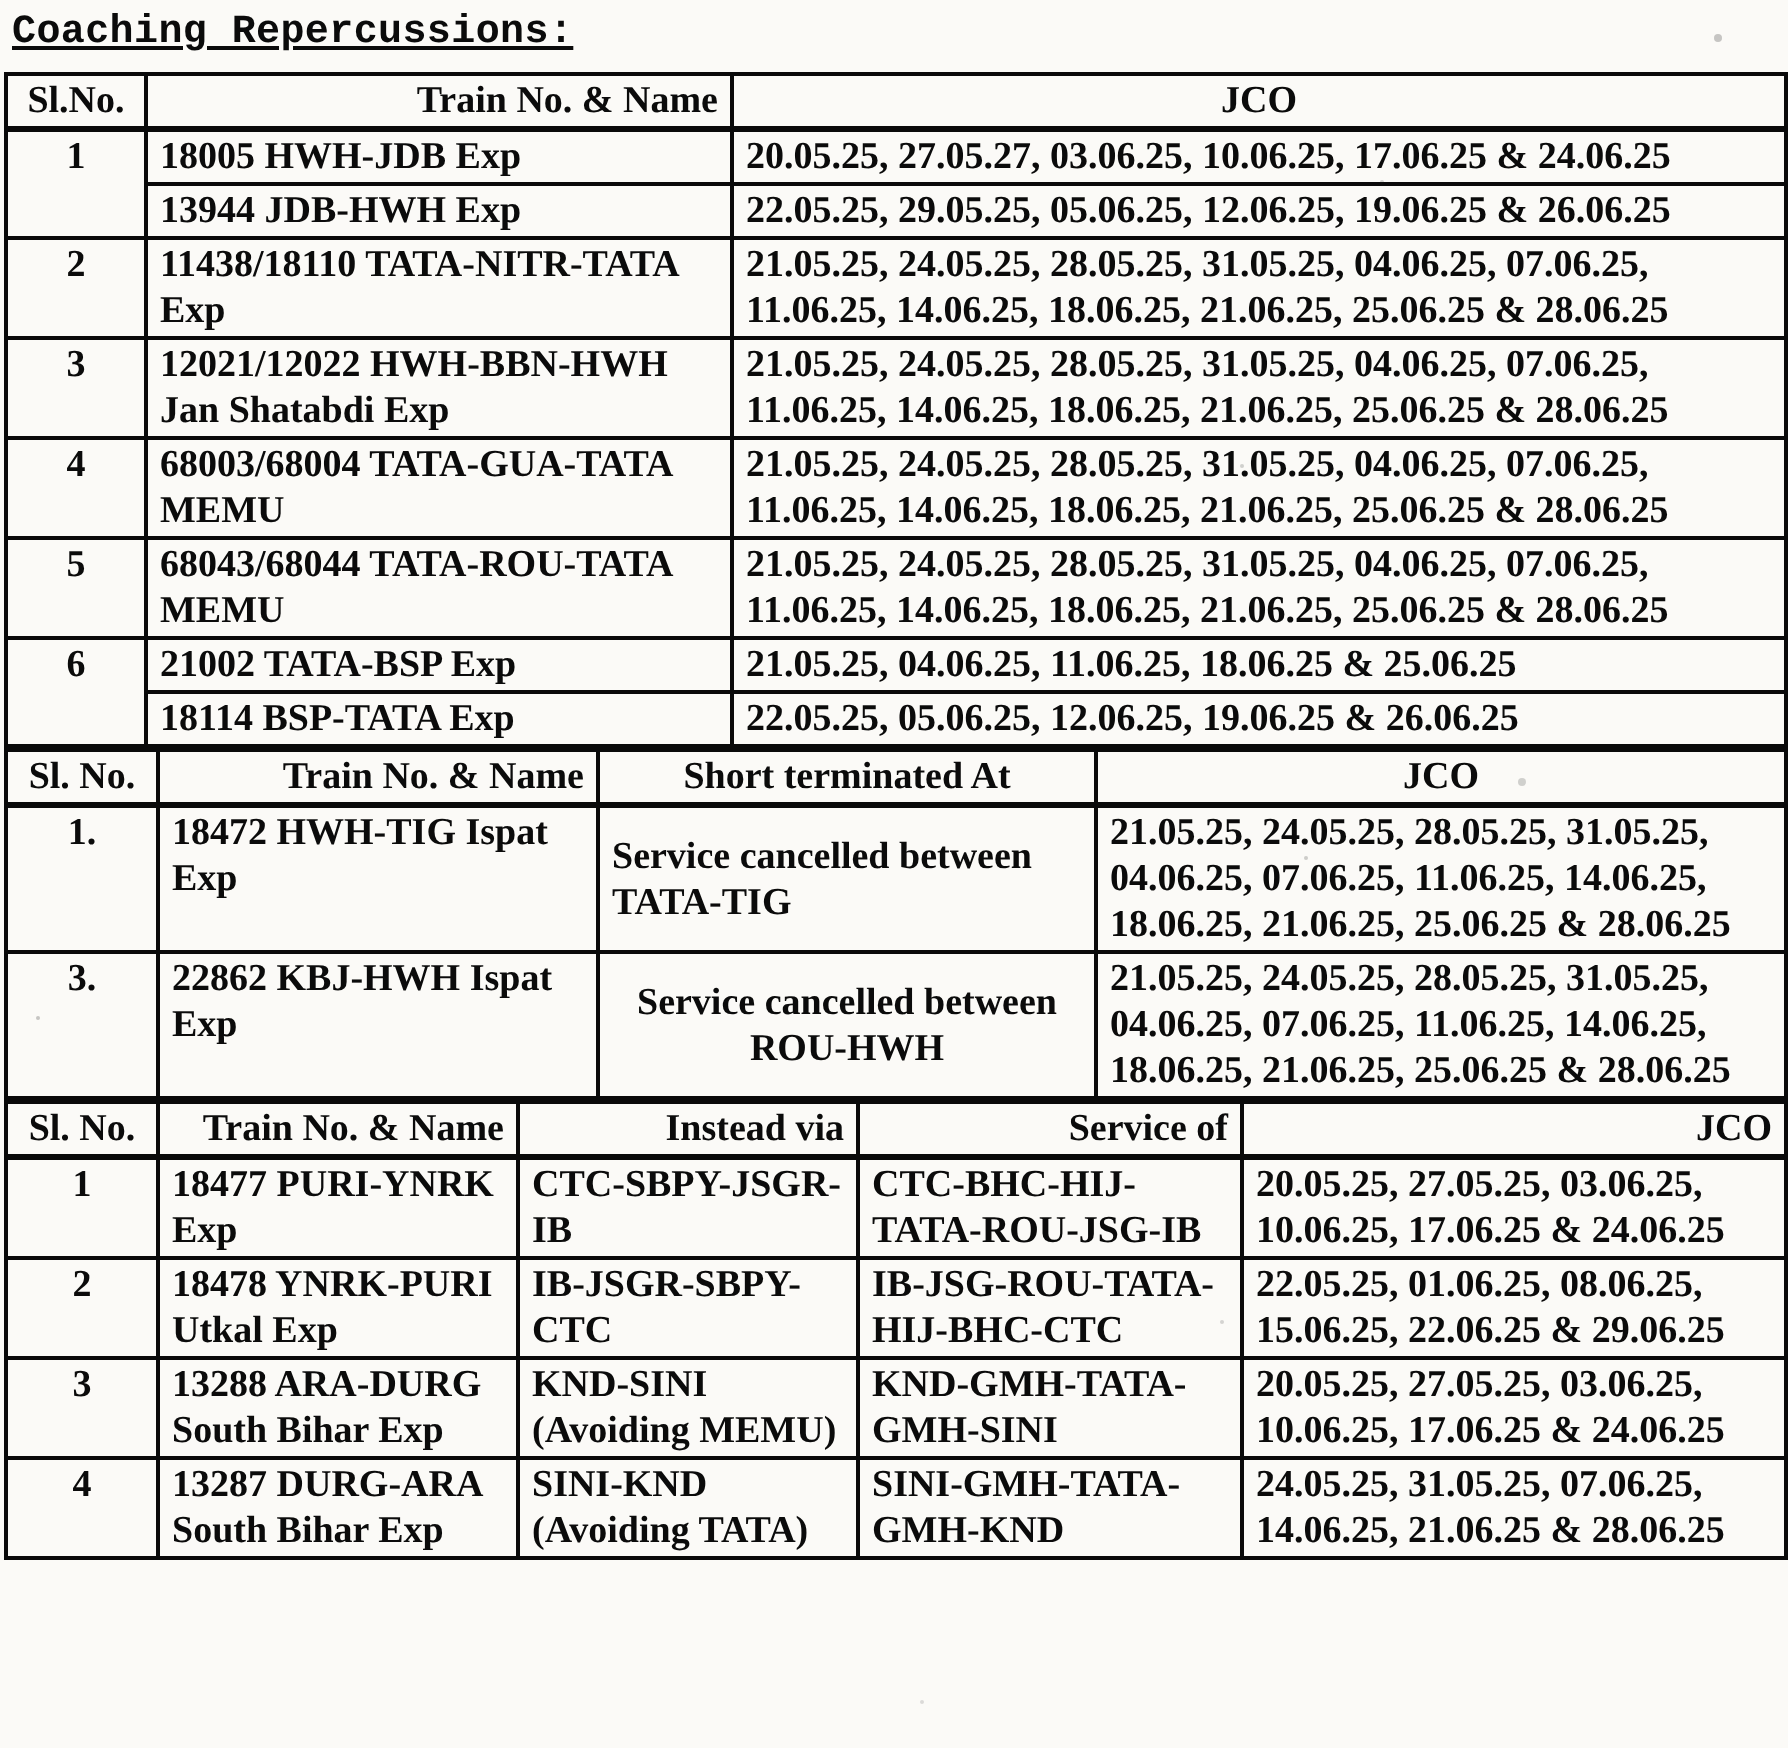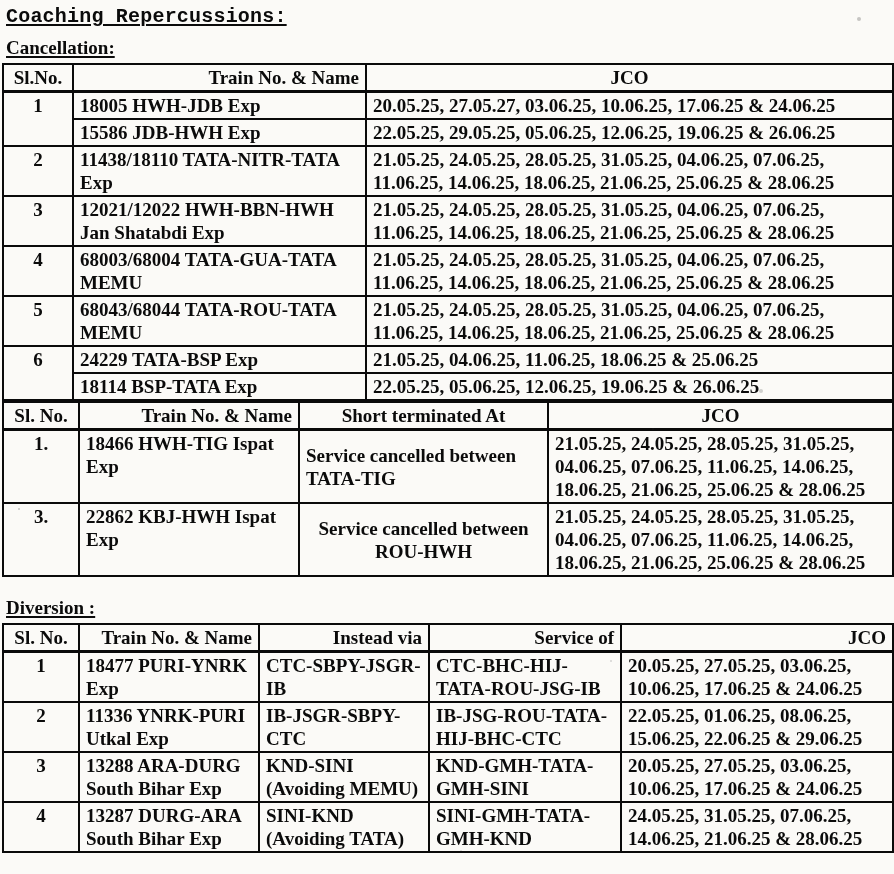--- a/index.html
+++ b/index.html
@@ -76,21 +76,20 @@
 </style>
 </head>
 <body>
 
 <div class="speckles"></div>
 
 <div class="page">
 
   <div class="doc-heading">Coaching Repercussions:</div>
 
-  <div class="section-heading">Cancellation:</div>
 
   <table>
     <colgroup>
         <col style="width:70px">
         <col style="width:293px">
         <col style="width:527px">
       </colgroup>
     <thead>
       <tr>
         <th class="center">Sl.No.</th>
@@ -98,21 +97,21 @@
         <th class="center">JCO</th>
       </tr>
     </thead>
     <tbody>
       <tr>
         <td class="sl" rowspan="2">1</td>
         <td>18005 HWH-JDB Exp</td>
         <td>20.05.25, 27.05.27, 03.06.25, 10.06.25, 17.06.25 &amp; 24.06.25</td>
       </tr>
       <tr>
-        <td>15586 JDB-HWH Exp</td>
+        <td>13944 JDB-HWH Exp</td>
         <td>22.05.25, 29.05.25, 05.06.25, 12.06.25, 19.06.25 &amp; 26.06.25</td>
       </tr>
       <tr>
         <td class="sl">2</td>
         <td>11438/18110 TATA-NITR-TATA Exp</td>
         <td>21.05.25, 24.05.25, 28.05.25, 31.05.25, 04.06.25, 07.06.25, 11.06.25, 14.06.25, 18.06.25, 21.06.25, 25.06.25 &amp; 28.06.25</td>
       </tr>
       <tr>
         <td class="sl">3</td>
         <td>12021/12022 HWH-BBN-HWH Jan Shatabdi Exp</td>
@@ -123,21 +122,21 @@
         <td>68003/68004 TATA-GUA-TATA MEMU</td>
         <td>21.05.25, 24.05.25, 28.05.25, 31.05.25, 04.06.25, 07.06.25, 11.06.25, 14.06.25, 18.06.25, 21.06.25, 25.06.25 &amp; 28.06.25</td>
       </tr>
       <tr>
         <td class="sl">5</td>
         <td>68043/68044 TATA-ROU-TATA MEMU</td>
         <td>21.05.25, 24.05.25, 28.05.25, 31.05.25, 04.06.25, 07.06.25, 11.06.25, 14.06.25, 18.06.25, 21.06.25, 25.06.25 &amp; 28.06.25</td>
       </tr>
       <tr>
         <td class="sl" rowspan="2">6</td>
-        <td>24229 TATA-BSP Exp</td>
+        <td>21002 TATA-BSP Exp</td>
         <td>21.05.25, 04.06.25, 11.06.25, 18.06.25 &amp; 25.06.25</td>
       </tr>
       <tr>
         <td>18114 BSP-TATA Exp</td>
         <td>22.05.25, 05.06.25, 12.06.25, 19.06.25 &amp; 26.06.25</td>
       </tr>
     </tbody>
   </table>
 
 
@@ -152,34 +151,33 @@
       <tr>
         <th class="center">Sl. No.</th>
         <th>Train No. &amp; Name</th>
         <th class="center">Short terminated At</th>
         <th class="center">JCO</th>
       </tr>
     </thead>
     <tbody>
       <tr>
         <td class="sl">1.</td>
-        <td>18466 HWH-TIG Ispat Exp</td>
+        <td>18472 HWH-TIG Ispat Exp</td>
         <td class="v-mid">Service cancelled between TATA-TIG</td>
         <td>21.05.25, 24.05.25, 28.05.25, 31.05.25, 04.06.25, 07.06.25, 11.06.25, 14.06.25, 18.06.25, 21.06.25, 25.06.25 &amp; 28.06.25</td>
       </tr>
       <tr>
         <td class="sl">3.</td>
         <td>22862 KBJ-HWH Ispat Exp</td>
         <td class="v-mid center">Service cancelled between ROU-HWH</td>
         <td>21.05.25, 24.05.25, 28.05.25, 31.05.25, 04.06.25, 07.06.25, 11.06.25, 14.06.25, 18.06.25, 21.06.25, 25.06.25 &amp; 28.06.25</td>
       </tr>
     </tbody>
   </table>
 
-  <div class="section-heading gap-md">Diversion :</div>
 
   <table>
     <colgroup>
         <col style="width:76px">
         <col style="width:180px">
         <col style="width:170px">
         <col style="width:192px">
         <col style="width:272px">
       </colgroup>
     <thead>
@@ -194,21 +192,21 @@
     <tbody>
       <tr>
         <td class="sl">1</td>
         <td>18477 PURI-YNRK Exp</td>
         <td>CTC-SBPY-JSGR-IB</td>
         <td>CTC-BHC-HIJ-TATA-ROU-JSG-IB</td>
         <td>20.05.25, 27.05.25, 03.06.25, 10.06.25, 17.06.25 &amp; 24.06.25</td>
       </tr>
       <tr>
         <td class="sl">2</td>
-        <td>11336 YNRK-PURI Utkal Exp</td>
+        <td>18478 YNRK-PURI Utkal Exp</td>
         <td>IB-JSGR-SBPY-CTC</td>
         <td>IB-JSG-ROU-TATA-HIJ-BHC-CTC</td>
         <td>22.05.25, 01.06.25, 08.06.25, 15.06.25, 22.06.25 &amp; 29.06.25</td>
       </tr>
       <tr>
         <td class="sl">3</td>
         <td>13288 ARA-DURG South Bihar Exp</td>
         <td>KND-SINI (Avoiding MEMU)</td>
         <td>KND-GMH-TATA-GMH-SINI</td>
         <td>20.05.25, 27.05.25, 03.06.25, 10.06.25, 17.06.25 &amp; 24.06.25</td>

